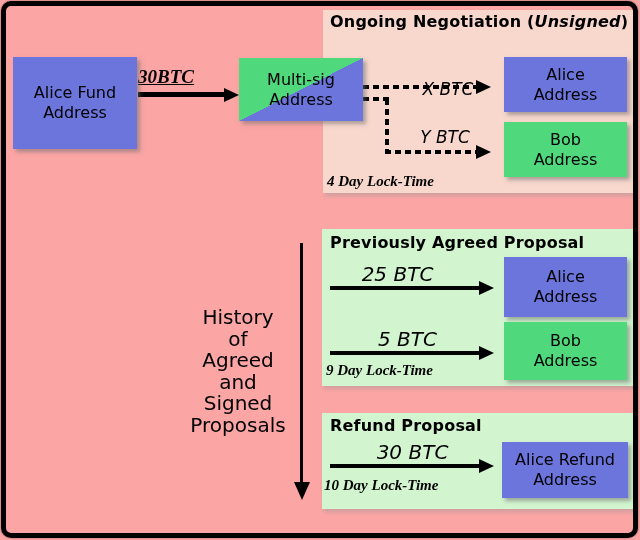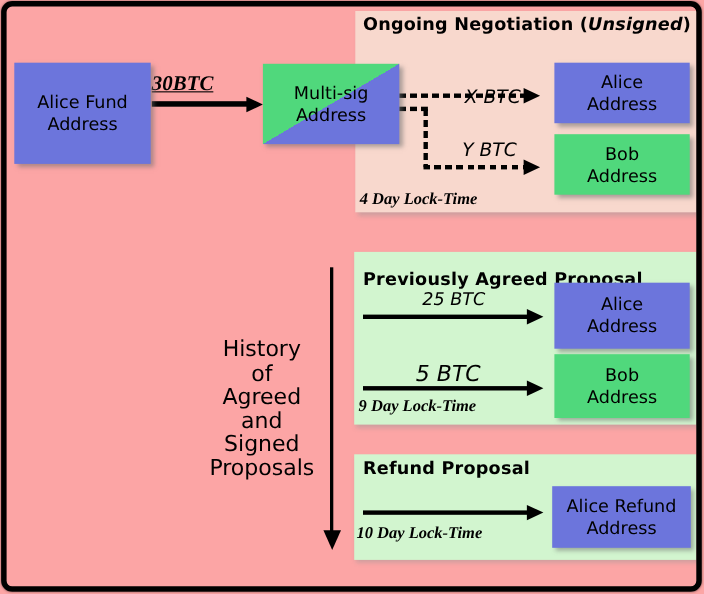--- a/index.html
+++ b/index.html
@@ -57,69 +57,70 @@
 
 <div id="canvas">
 
   <div class="region pink" style="left:323px;top:10px;width:310px;height:183px;"></div>
   <div class="region green" style="left:322px;top:229px;width:311px;height:157px;"></div>
   <div class="region green" style="left:322px;top:413px;width:311px;height:96px;"></div>
 
   <div class="section-title" style="left:330px;top:12px;">
     <span>Ongoing Negotiation (</span><span style="font-style:italic">Unsigned</span><span>)</span>
   </div>
-  <div class="section-title" style="left:330px;top:244px;">Previously Agreed Proposal</div>
+  <div class="section-title" style="left:330px;top:233px;">Previously Agreed Proposal</div>
   <div class="section-title" style="left:330px;top:416px;">Refund Proposal</div>
 
   <div class="serif-label locktime" style="left:327px;top:173px;">4 Day Lock-Time</div>
   <div class="serif-label locktime" style="left:326px;top:362px;">9 Day Lock-Time</div>
   <div class="serif-label locktime" style="left:324px;top:477px;">10 Day Lock-Time</div>
 
   <div class="fund-label" style="left:138px;top:66px;width:86px;">30BTC</div>
   <div class="shaft" style="left:138px;top:92px;width:87px;height:5px;"></div>
   <div class="head-r" style="left:224px;top:87.5px;"></div>
 
   <div class="flow-label" style="left:403px;top:79px;width:90px;font-size:17px;">X BTC</div>
   <div class="dash-h" style="left:363px;top:85px;width:114px;"></div>
   <div class="head-r" style="left:476px;top:80px;"></div>
 
   <div class="flow-label" style="left:400px;top:127px;width:90px;font-size:17px;">Y BTC</div>
   <div class="dash-h" style="left:363px;top:97px;width:26px;"></div>
   <div class="dash-v" style="left:385px;top:99px;height:53px;"></div>
   <div class="dash-h" style="left:385px;top:150px;width:92px;"></div>
   <div class="head-r" style="left:476px;top:145px;"></div>
 
-  <div class="flow-label" style="left:350px;top:262px;width:125px;font-size:16px;">25 BTC</div>
+  <div class="flow-label" style="left:335px;top:262px;width:125px;font-size:20px;">25 BTC</div>
   <div class="shaft" style="left:330px;top:286px;width:150px;height:4px;"></div>
   <div class="head-r" style="left:479px;top:281px;"></div>
 
   <div class="flow-label" style="left:345px;top:327px;width:125px;font-size:20px;">5 BTC</div>
   <div class="shaft" style="left:330px;top:351px;width:150px;height:4px;"></div>
   <div class="head-r" style="left:479px;top:346px;"></div>
 
+  <div class="flow-label" style="left:350px;top:440px;width:125px;font-size:20px;">30 BTC</div>
   <div class="shaft" style="left:330px;top:464px;width:150px;height:4px;"></div>
   <div class="head-r" style="left:479px;top:459px;"></div>
 
   <div class="shaft" style="left:300px;top:243px;width:3px;height:240px;"></div>
   <div class="head-d" style="left:293.5px;top:482px;"></div>
   <div id="history-text">
     <div>History</div>
     <div>of</div>
     <div>Agreed</div>
     <div>and</div>
     <div>Signed</div>
     <div>Proposals</div>
   </div>
 
   <div class="node blue" style="left:13px;top:57px;width:124px;height:92px;">
     <span>Alice Fund</span>
     <span>Address</span>
   </div>
 
-  <div class="node split" style="left:239px;top:58px;width:124px;height:73px;">
+  <div class="node split" style="left:239px;top:58px;width:124px;height:63px;">
     <span>Multi-sig</span>
     <span>Address</span>
   </div>
 
   <div class="node blue" style="left:504px;top:57px;width:123px;height:55px;">
     <span>Alice</span>
     <span>Address</span>
   </div>
 
   <div class="node greenbox" style="left:504px;top:122px;width:123px;height:55px;">

